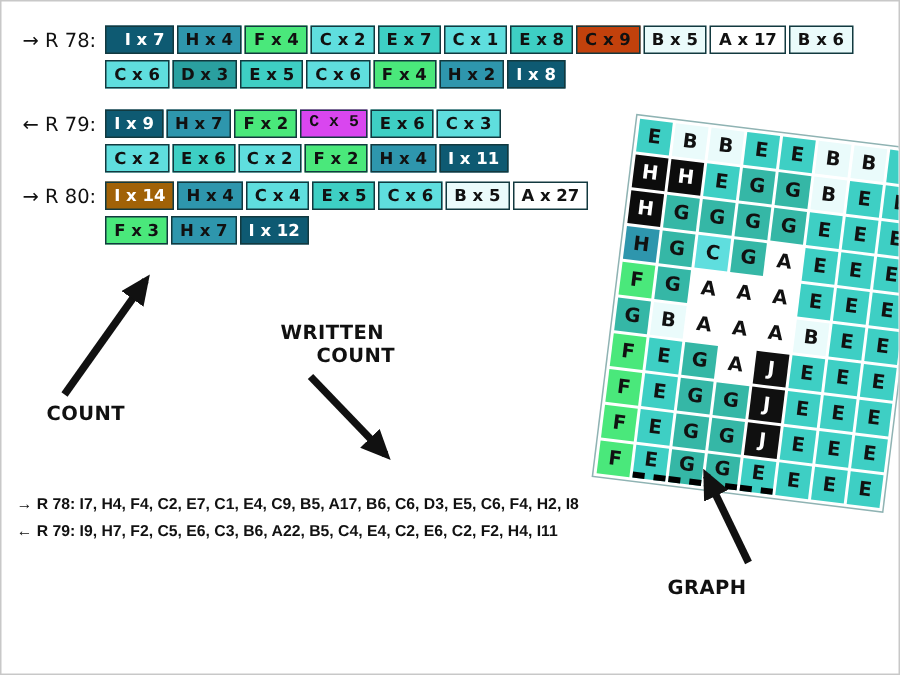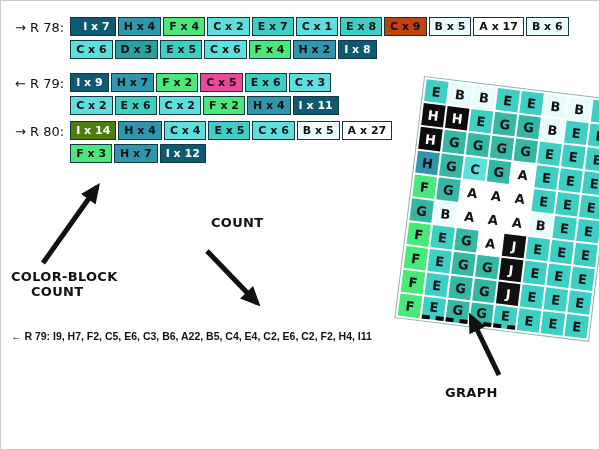--- a/index.html
+++ b/index.html
@@ -64,40 +64,40 @@
       </div>
   </div>
 
   <div class="rowgroup" style="top:72px">
     <span class="rowlabel">← R 79:</span>
     <div class="lines">
         <div class="block-line">
           <span class="cblock" style="background: rgb(14, 90, 114); color: rgb(255, 255, 255);">I x 9</span>
           <span class="cblock" style="background: rgb(46, 150, 173); color: rgb(17, 17, 17);">H x 7</span>
           <span class="cblock" style="background: rgb(74, 232, 123); color: rgb(17, 17, 17);">F x 2</span>
-          <span class="cblock" style="background: #ec4899; color: rgb(17, 17, 17);">C x 5</span>
+          <span class="cblock" style="background: #d946ef; color: rgb(17, 17, 17); font-family: Liberation Mono, monospace;">C x 5</span>
           <span class="cblock" style="background: rgb(62, 207, 196); color: rgb(17, 17, 17);">E x 6</span>
           <span class="cblock" style="background: rgb(95, 222, 222); color: rgb(17, 17, 17);">C x 3</span>
         </div>
         <div class="block-line">
           <span class="cblock" style="background: rgb(95, 222, 222); color: rgb(17, 17, 17);">C x 2</span>
           <span class="cblock" style="background: rgb(62, 207, 196); color: rgb(17, 17, 17);">E x 6</span>
           <span class="cblock" style="background: rgb(95, 222, 222); color: rgb(17, 17, 17);">C x 2</span>
           <span class="cblock" style="background: rgb(74, 232, 123); color: rgb(17, 17, 17);">F x 2</span>
           <span class="cblock" style="background: rgb(46, 150, 173); color: rgb(17, 17, 17);">H x 4</span>
           <span class="cblock" style="background: rgb(14, 90, 114); color: rgb(255, 255, 255);">I x 11</span>
         </div>
       </div>
   </div>
 
   <div class="rowgroup" style="top:120px">
     <span class="rowlabel">→ R 80:</span>
     <div class="lines">
         <div class="block-line">
-          <span class="cblock" style="background: #4d7c0f; color: rgb(255, 255, 255);">I x 14</span>
+          <span class="cblock" style="background: #a16207; color: rgb(255, 255, 255);">I x 14</span>
           <span class="cblock" style="background: rgb(46, 150, 173); color: rgb(17, 17, 17);">H x 4</span>
           <span class="cblock" style="background: rgb(95, 222, 222); color: rgb(17, 17, 17);">C x 4</span>
           <span class="cblock" style="background: rgb(62, 207, 196); color: rgb(17, 17, 17);">E x 5</span>
           <span class="cblock" style="background: rgb(95, 222, 222); color: rgb(17, 17, 17);">C x 6</span>
           <span class="cblock" style="background: rgb(234, 251, 251); color: rgb(17, 17, 17);">B x 5</span>
           <span class="cblock" style="background: rgb(255, 255, 255); color: rgb(17, 17, 17);">A x 27</span>
         </div>
         <div class="block-line">
           <span class="cblock" style="background: rgb(74, 232, 123); color: rgb(17, 17, 17);">F x 3</span>
           <span class="cblock" style="background: rgb(46, 150, 173); color: rgb(17, 17, 17);">H x 7</span>
@@ -185,25 +185,25 @@
         <div class="gcell dashed" style="background: rgb(53, 183, 166); color: rgb(17, 17, 17);">G</div>
         <div class="gcell dashed" style="background: rgb(53, 183, 166); color: rgb(17, 17, 17);">G</div>
         <div class="gcell dashed" style="background: rgb(62, 207, 196); color: rgb(17, 17, 17);">E</div>
         <div class="gcell" style="background: rgb(62, 207, 196); color: rgb(17, 17, 17);">E</div>
         <div class="gcell" style="background: rgb(62, 207, 196); color: rgb(17, 17, 17);">E</div>
         <div class="gcell" style="background: rgb(62, 207, 196); color: rgb(17, 17, 17);">E</div>
       </div>
   </div>
 
   <div class="lbl" style="left:186px;top:214px">
+    <div>WRITTEN</div>
     <div style="padding-left:24px">COUNT</div>
   </div>
 
   <div class="lbl" style="left:10px;top:268px">
-    <div>COLOR-BLOCK</div>
     <div style="padding-left:20px">COUNT</div>
   </div>
 
   <div class="lbl" style="left:444px;top:384px">GRAPH</div>
 
   <svg class="arrow-svg" style="left:28px;top:170px" width="90" height="100">
     <defs>
       <marker id="m1" markerUnits="userSpaceOnUse" markerWidth="20" markerHeight="18" refX="15" refY="9" orient="auto">
         <polygon points="0,0 20,9 0,18" fill="#111"></polygon>
       </marker>
@@ -223,16 +223,17 @@
   <svg class="arrow-svg" style="left:452px;top:302px" width="60" height="78">
     <defs>
       <marker id="m3" markerUnits="userSpaceOnUse" markerWidth="20" markerHeight="18" refX="15" refY="9" orient="auto">
         <polygon points="0,0 20,9 0,18" fill="#111"></polygon>
       </marker>
     </defs>
     <line x1="46" y1="72" x2="18" y2="14" stroke="#111" stroke-width="5" marker-end="url(#m3)"></line>
   </svg>
 
   <div class="written">
+    <div>→ R 78: I7, H4, F4, C2, E7, C1, E4, C9, B5, A17, B6, C6, D3, E5, C6, F4, H2, I8</div>
     <div>← R 79: I9, H7, F2, C5, E6, C3, B6, A22, B5, C4, E4, C2, E6, C2, F2, H4, I11</div>
   </div>
 
 </div>
 
 </body></html>

